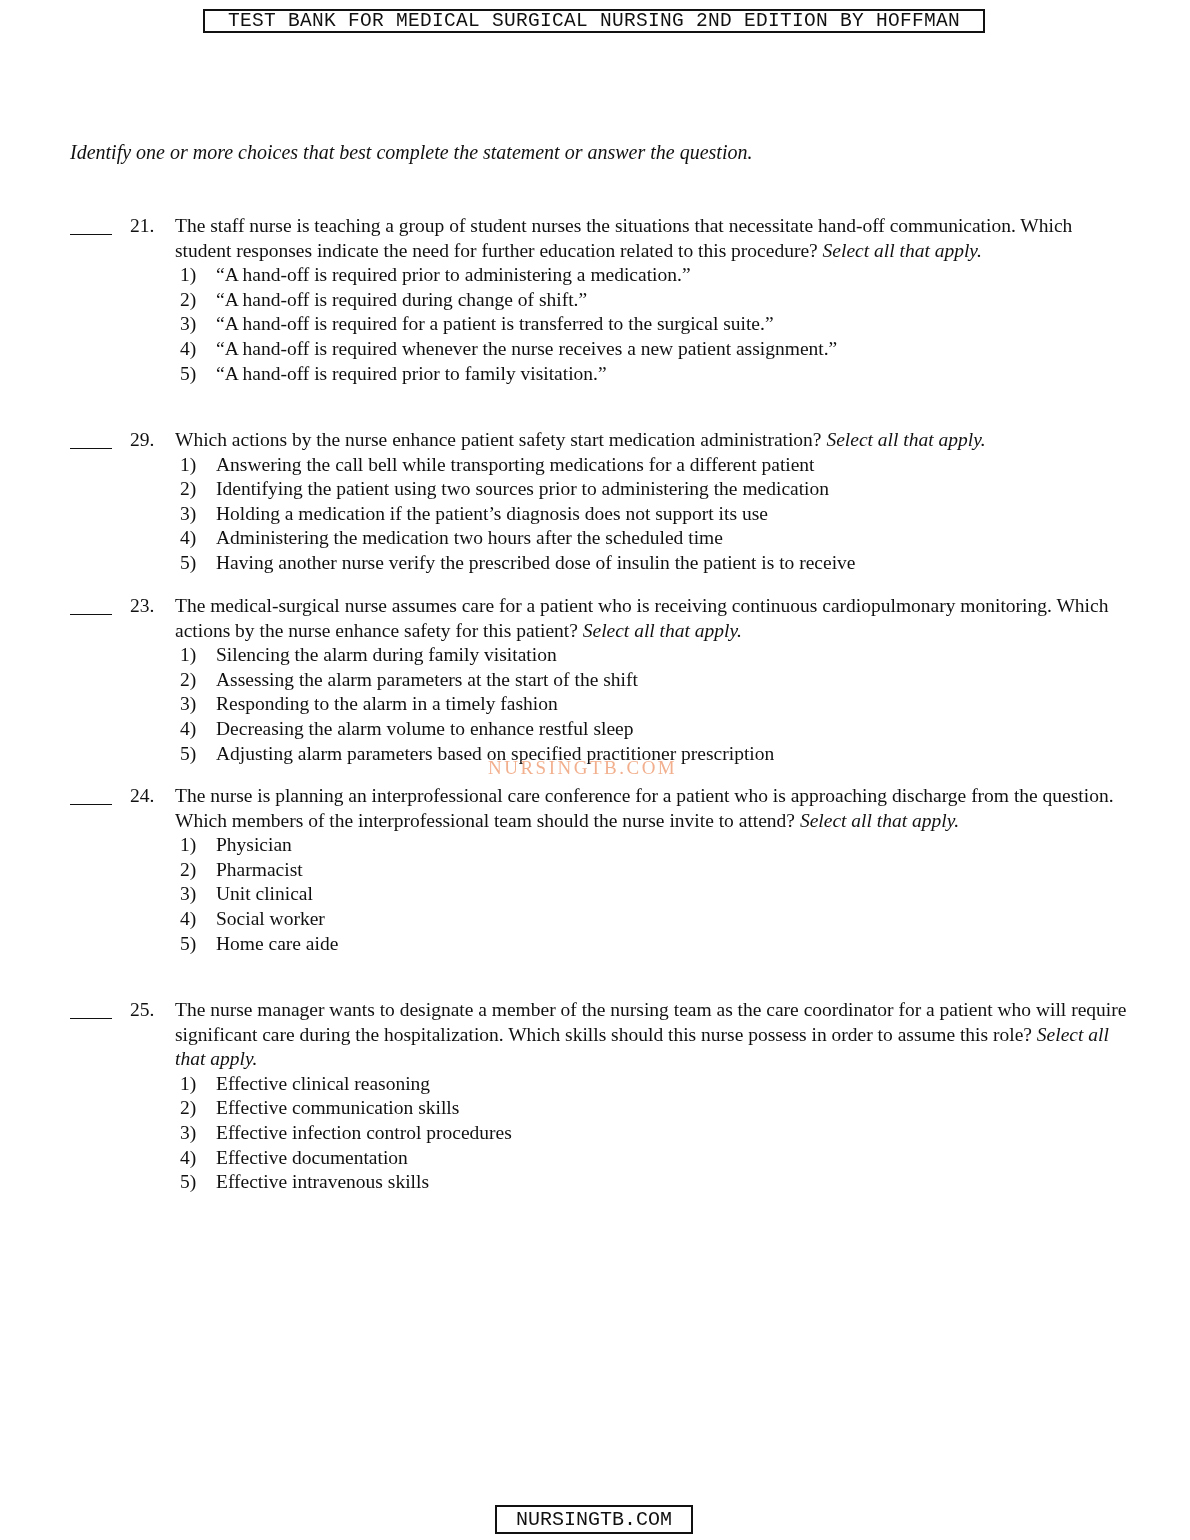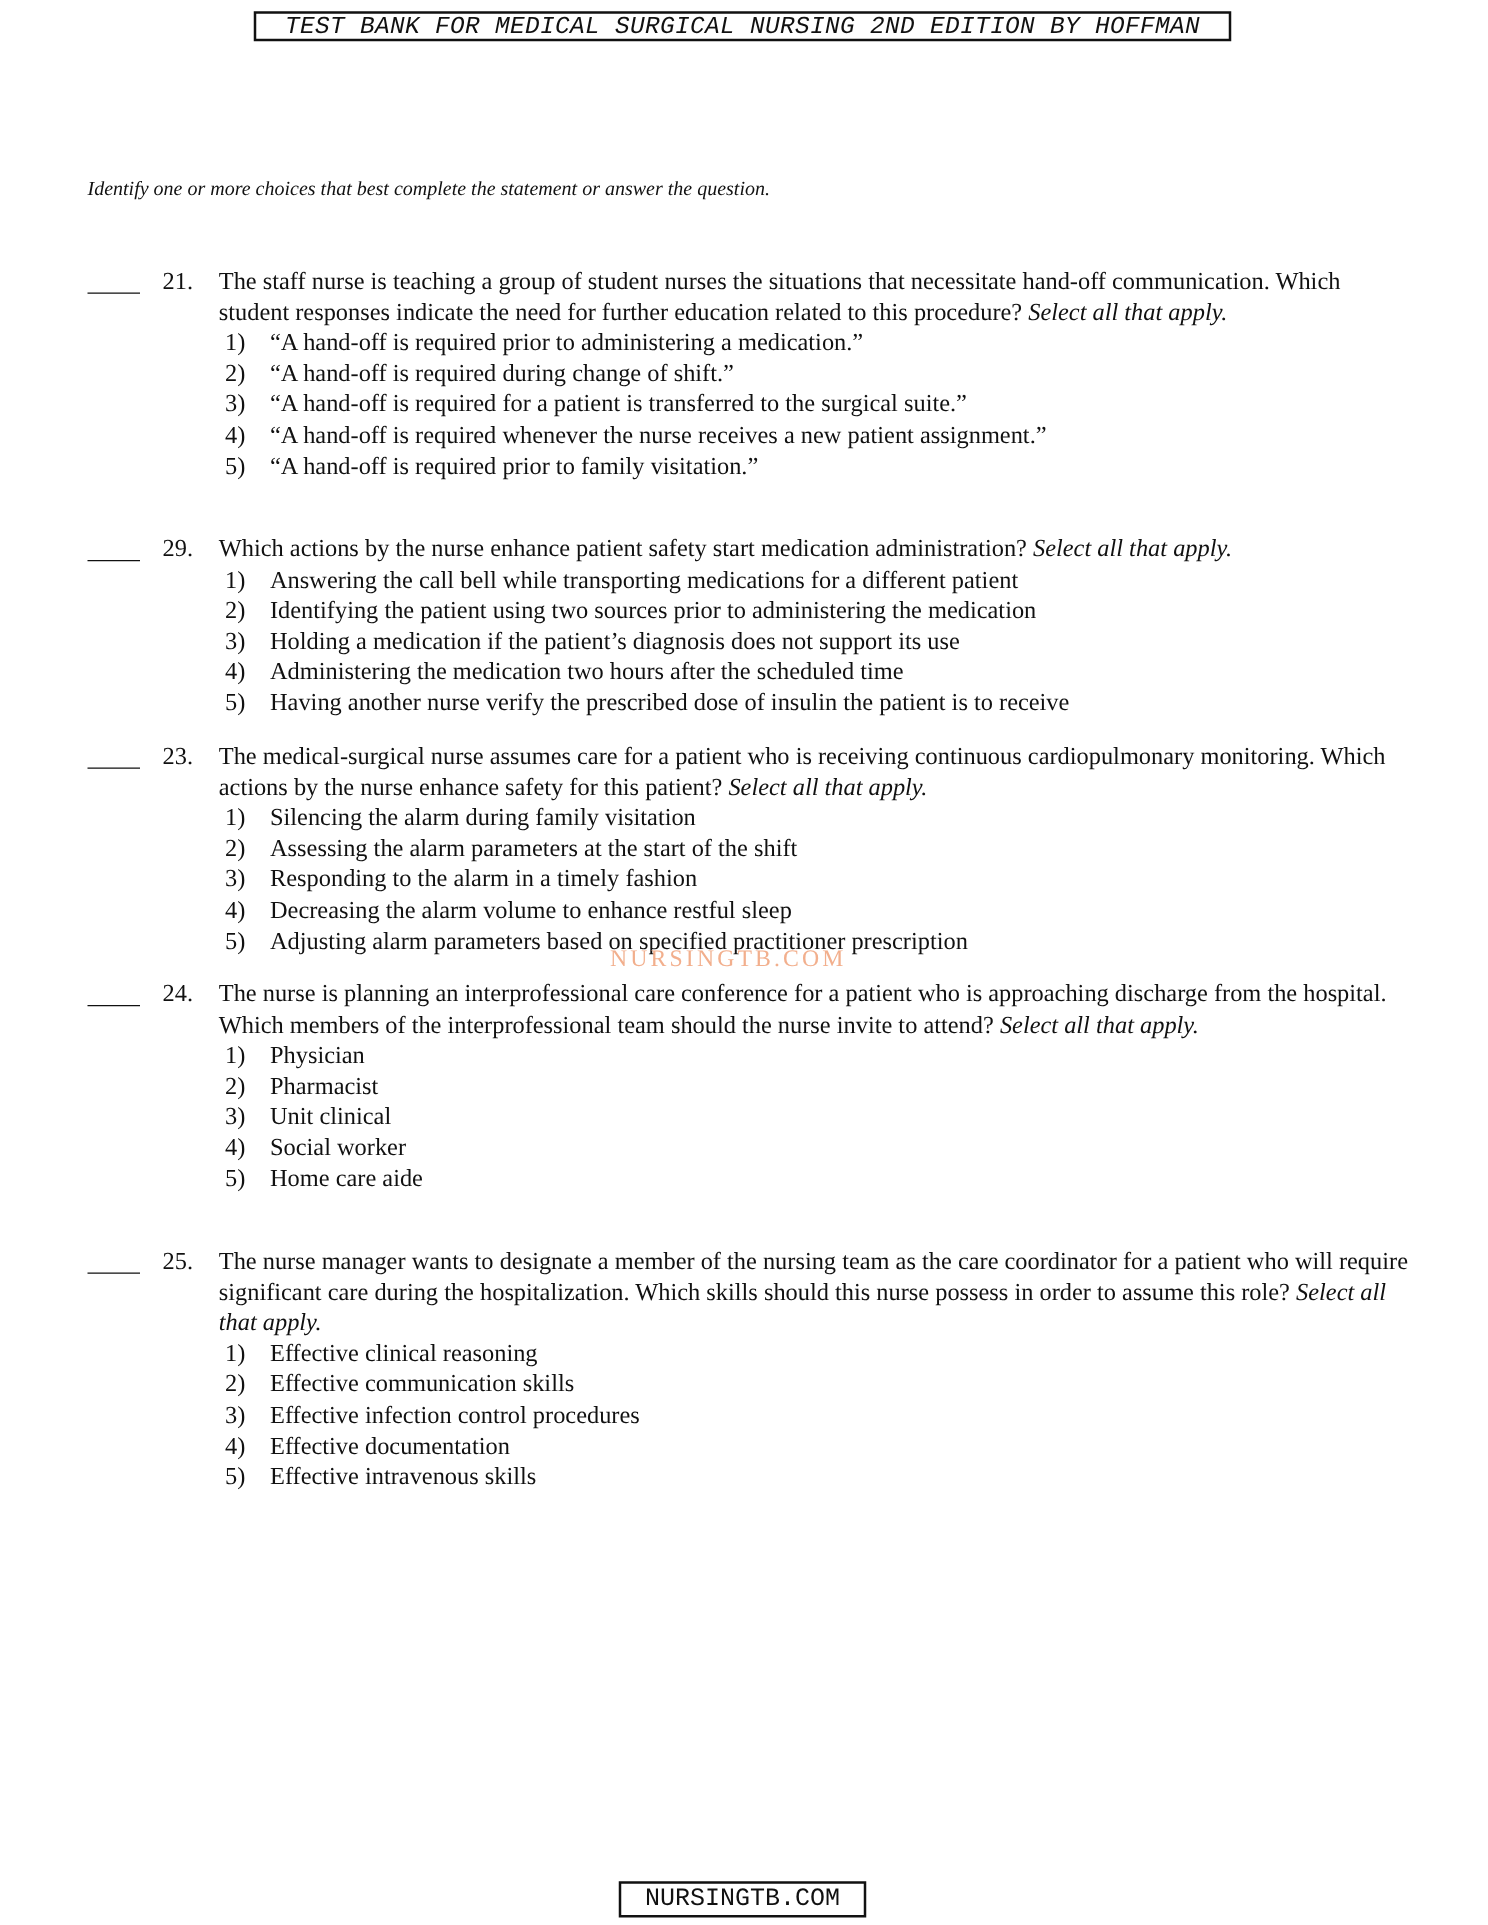--- a/index.html
+++ b/index.html
@@ -1,26 +1,26 @@
 <!DOCTYPE html>
 <html><head>
 <meta charset="utf-8">
 <style>
   html, body { margin:0; padding:0; background:#ffffff; }
   body { width:1190px; height:1540px; position:relative; overflow:hidden;
          font-family:"Liberation Serif", "DejaVu Serif", serif; color:#111; }
   .header-box { position:absolute; left:203px; top:9px; width:782px; height:24px;
     border:2px solid #111; box-sizing:border-box;
     font-family:"Liberation Mono", "DejaVu Sans Mono", monospace; font-size:19.5px;
-    line-height:21px; text-align:center; white-space:nowrap; letter-spacing:0.3px; overflow:hidden;font-style:italic; }
+    line-height:21px; text-align:center; white-space:nowrap; letter-spacing:0.3px; overflow:hidden; }
   .footer-box { position:absolute; left:495px; top:1505px; width:198px; height:29px;
     border:2px solid #111; box-sizing:border-box;
     font-family:"Liberation Mono", "DejaVu Sans Mono", monospace; font-size:20px;
     line-height:26px; text-align:center; white-space:nowrap; }
-  .instructions { position:absolute; left:70px; top:140px; font-style:italic; font-size:16px;
+  .instructions { position:absolute; left:70px; top:140px; font-style:italic; font-size:20px;
     line-height:24px; white-space:nowrap; }
   .question { position:absolute; left:70px; width:1060px; font-size:19.5px;margin-top:24px; }
   .q-row { position:relative; }
   .q-blank { position:absolute; left:0; top:0; width:42px; border-bottom:1px solid #111; height:20px; }
   .q-num { position:absolute; left:60px; top:0; line-height:24.6px; }
   .q-stem { margin-left:105px; line-height:24.6px; }
   .q-stem em { font-style:italic;text-align:center; }
   .options { margin-left:110px; }
   .option { display:flex; line-height:24.6px; white-space:nowrap; }
   .opt-num { width:36px; flex:none; }
@@ -123,21 +123,21 @@
         <span class="opt-num">5)</span>
         <span>Adjusting alarm parameters based on specified practitioner prescription</span>
       </div>
   </div>
 </div>
 
 <div class="question" style="top:760px;">
   <div class="q-row">
     <span class="q-blank"></span>
     <span class="q-num">24.</span>
-    <div class="q-stem"><span>The nurse is planning an interprofessional care conference for a patient who is approaching discharge from the hospital. Which members of the interprofessional team should the nurse invite to attend?</span> <em>Select all that apply.</em></div>
+    <div class="q-stem"><span>The nurse is planning an interprofessional care conference for a patient who is approaching discharge from the question. Which members of the interprofessional team should the nurse invite to attend?</span> <em>Select all that apply.</em></div>
   </div>
   <div class="options">
     <div class="option">
         <span class="opt-num">1)</span>
         <span>Physician</span>
       </div>
     <div class="option">
         <span class="opt-num">2)</span>
         <span>Pharmacist</span>
       </div>

